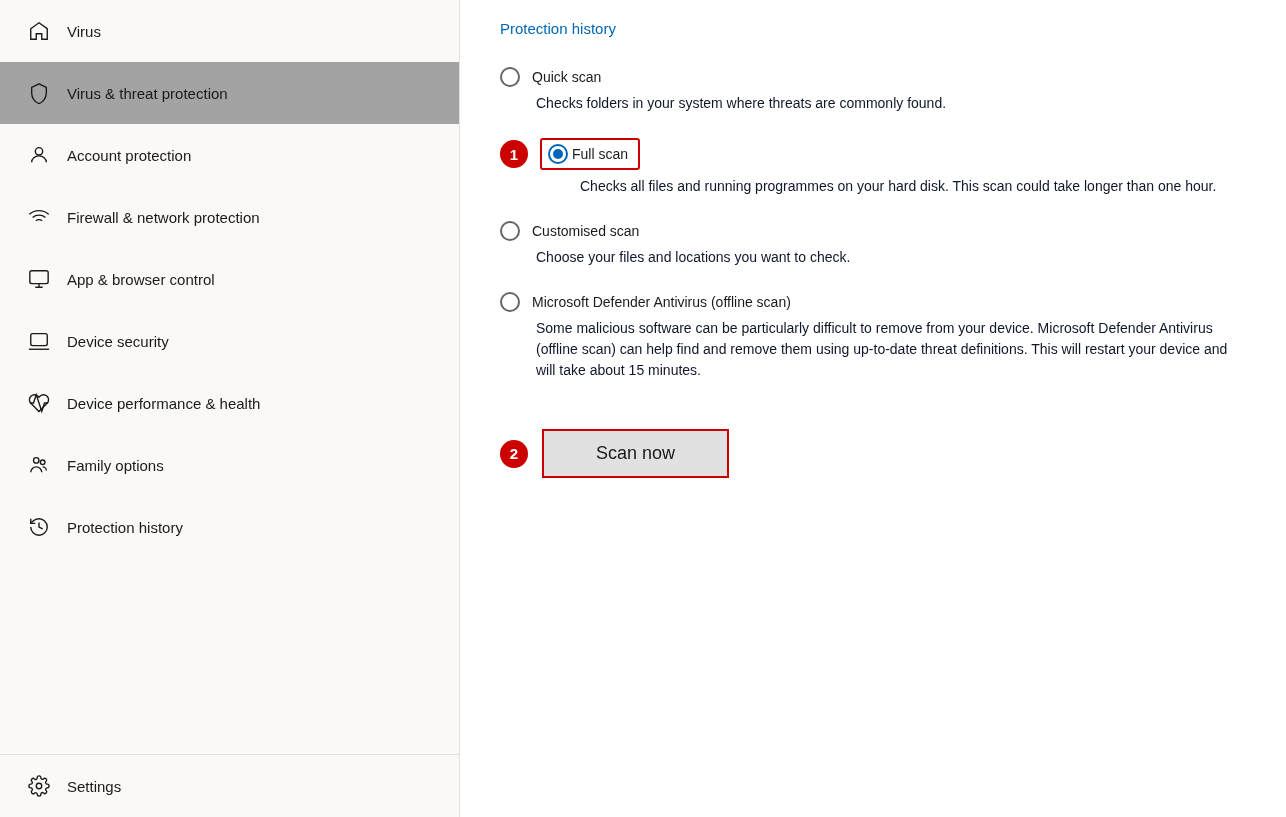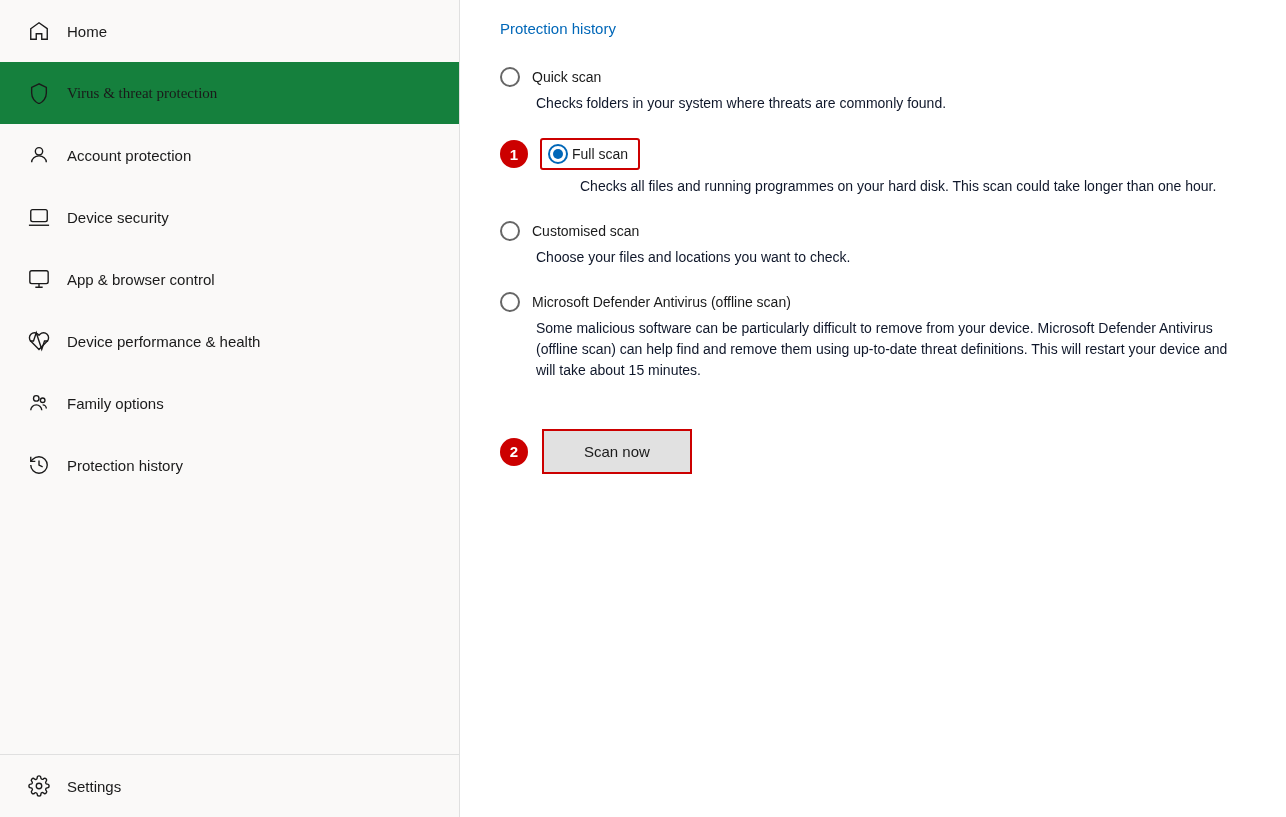--- a/index.html
+++ b/index.html
@@ -31,23 +31,22 @@
       padding: 18px 24px;
       cursor: pointer;
       gap: 16px;
       font-size: 15px;
       color: #1a1a1a;
       border-left: 3px solid transparent;
       min-height: 62px;
     }
 
     .sidebar-item.active {
-      background: #15803d;
+      background: #a3a3a3;
       border-left: 3px solid transparent;
-      font-family: Liberation Serif, serif;
     }
 
     .sidebar-item .icon {
       width: 24px;
       height: 24px;
       display: flex;
       align-items: center;
       justify-content: center;
       flex-shrink: 0;
       font-size: 18px;
@@ -167,22 +166,22 @@
     .scan-now-area {
       margin-top: 24px;
       display: flex;
       align-items: center;
       gap: 14px;
     }
 
     .scan-now-btn {
       background: #e1e1e1;
       border: 2px solid #c00;
-      padding: 12px 40px;
-      font-size: 15px;
+      padding: 12px 52px;
+      font-size: 18px;
       font-family: 'Segoe UI', sans-serif;
       cursor: pointer;
       color: #1a1a1a;
       outline: none;
     }
 
     
     .icon svg {
       width: 22px;
       height: 22px;
@@ -196,21 +195,21 @@
 
 <div class="sidebar">
 
   <div id="sidebar-items">
       <div class="sidebar-item">
     <span class="icon">
           <svg viewBox="0 0 24 24" xmlns="http://www.w3.org/2000/svg" stroke="#1a1a1a" fill="none" stroke-width="1.5" width="22" height="22">
             <path d="M3 9.5L12 3l9 6.5V21H15v-6H9v6H3V9.5z"></path>
           </svg>
         </span>
-    <span class="label">Home</span>
+    <span class="label">Virus</span>
   </div>
       <div class="sidebar-item active">
     <span class="icon">
           <svg viewBox="0 0 24 24" xmlns="http://www.w3.org/2000/svg" stroke="#1a1a1a" fill="none" stroke-width="1.5" width="22" height="22">
             <path d="M12 2L4 6v6c0 5.25 3.5 10.15 8 11.5C16.5 22.15 20 17.25 20 12V6l-8-4z"></path>
           </svg>
         </span>
     <span class="label">Virus &amp; threat protection</span>
   </div>
       <div class="sidebar-item">
@@ -218,34 +217,42 @@
           <svg viewBox="0 0 24 24" xmlns="http://www.w3.org/2000/svg" stroke="#1a1a1a" fill="none" stroke-width="1.5" width="22" height="22">
             <circle cx="12" cy="8" r="4"></circle>
             <path d="M4 20c0-4 3.6-7 8-7s8 3 8 7"></path>
           </svg>
         </span>
     <span class="label">Account protection</span>
   </div>
       <div class="sidebar-item">
     <span class="icon">
           <svg viewBox="0 0 24 24" xmlns="http://www.w3.org/2000/svg" stroke="#1a1a1a" fill="none" stroke-width="1.5" width="22" height="22">
+            <path d="M5 12.55a11 11 0 0 1 14.08 0M1.42 9a16 16 0 0 1 21.16 0M8.53 16.11a6 6 0 0 1 6.95 0M12 20h.01"></path>
+          </svg>
+        </span>
+    <span class="label">Firewall &amp; network protection</span>
+  </div>
+      <div class="sidebar-item">
+    <span class="icon">
+          <svg viewBox="0 0 24 24" xmlns="http://www.w3.org/2000/svg" stroke="#1a1a1a" fill="none" stroke-width="1.5" width="22" height="22">
+            <rect x="2" y="3" width="20" height="14" rx="2"></rect>
+            <path d="M8 21h8M12 17v4"></path>
+          </svg>
+        </span>
+    <span class="label">App &amp; browser control</span>
+  </div>
+      <div class="sidebar-item">
+    <span class="icon">
+          <svg viewBox="0 0 24 24" xmlns="http://www.w3.org/2000/svg" stroke="#1a1a1a" fill="none" stroke-width="1.5" width="22" height="22">
             <rect x="3" y="4" width="18" height="13" rx="2"></rect>
             <path d="M1 21h22"></path>
           </svg>
         </span>
     <span class="label">Device security</span>
-  </div>
-      <div class="sidebar-item">
-    <span class="icon">
-          <svg viewBox="0 0 24 24" xmlns="http://www.w3.org/2000/svg" stroke="#1a1a1a" fill="none" stroke-width="1.5" width="22" height="22">
-            <rect x="2" y="3" width="20" height="14" rx="2"></rect>
-            <path d="M8 21h8M12 17v4"></path>
-          </svg>
-        </span>
-    <span class="label">App &amp; browser control</span>
   </div>
       <div class="sidebar-item">
     <span class="icon">
           <svg viewBox="0 0 24 24" xmlns="http://www.w3.org/2000/svg" stroke="#1a1a1a" fill="none" stroke-width="1.5" width="22" height="22">
             <path d="M20.84 4.61a5.5 5.5 0 0 0-7.78 0L12 5.67l-1.06-1.06a5.5 5.5 0 0 0-7.78 7.78l1.06 1.06L12 21.23l7.78-7.78 1.06-1.06a5.5 5.5 0 0 0 0-7.78z"></path>
             <polyline points="22 12 18 12 15 21 9 3 6 12 2 12"></polyline>
           </svg>
         </span>
     <span class="label">Device performance &amp; health</span>
   </div>

